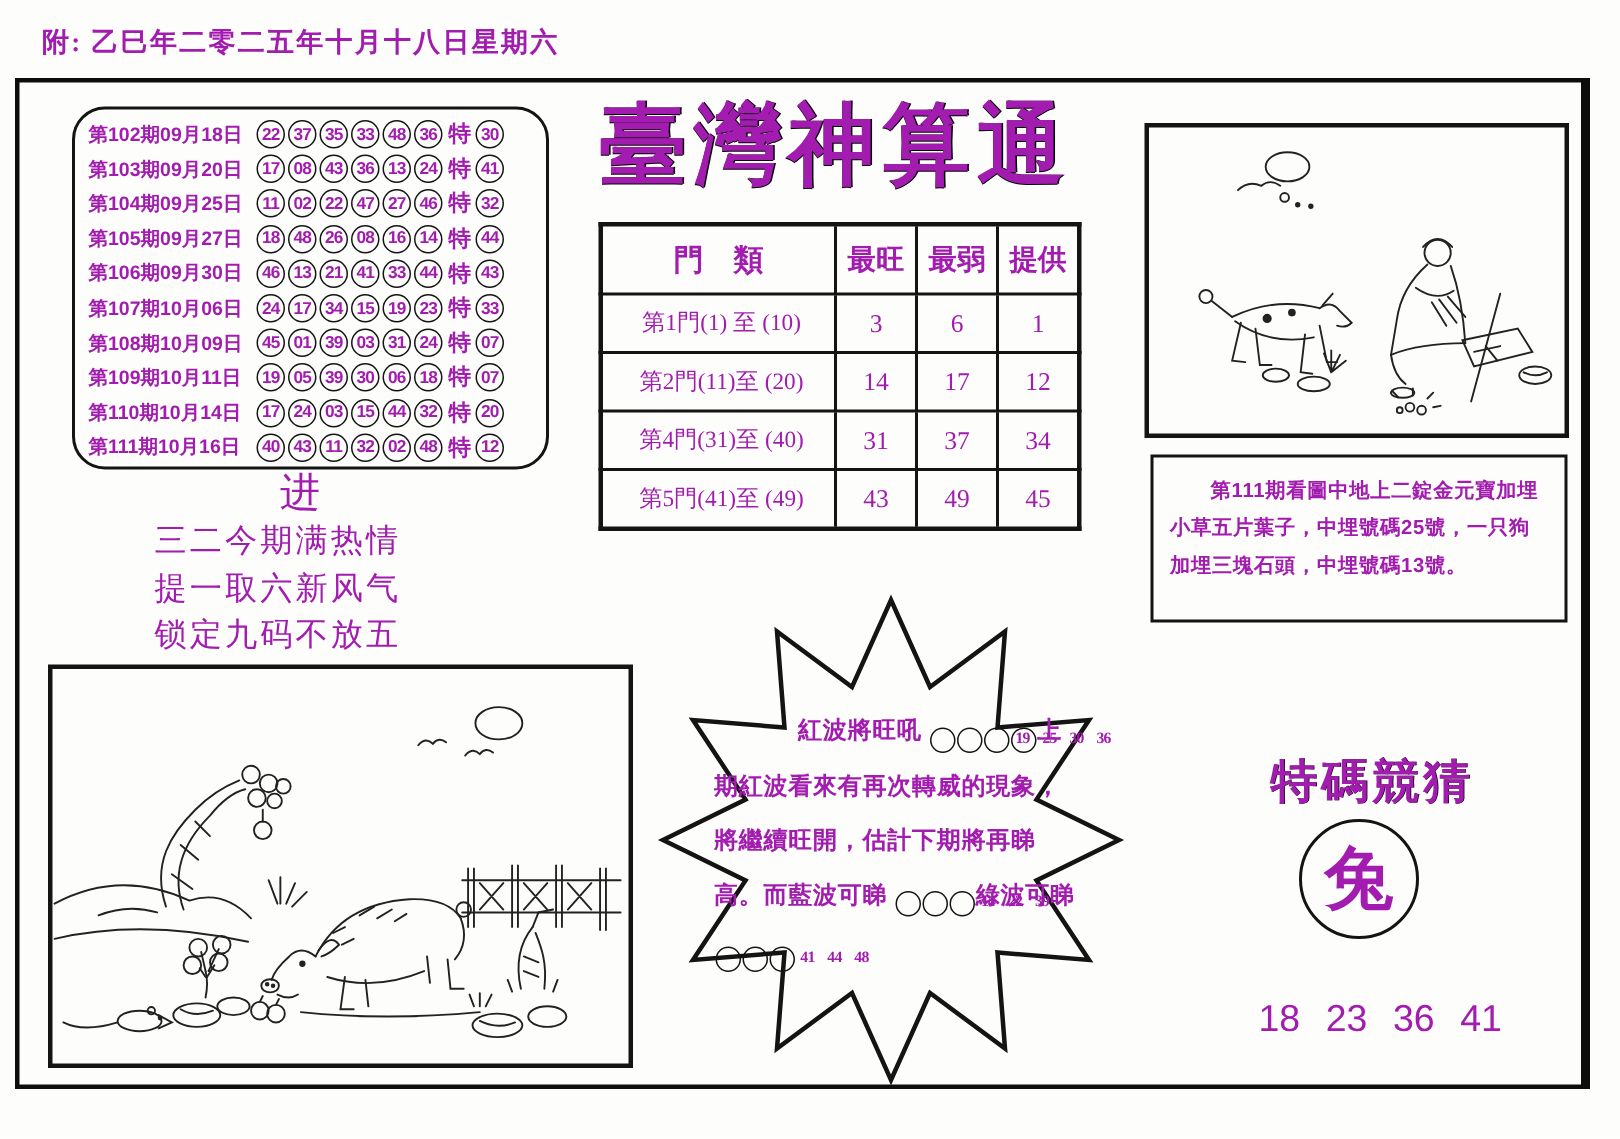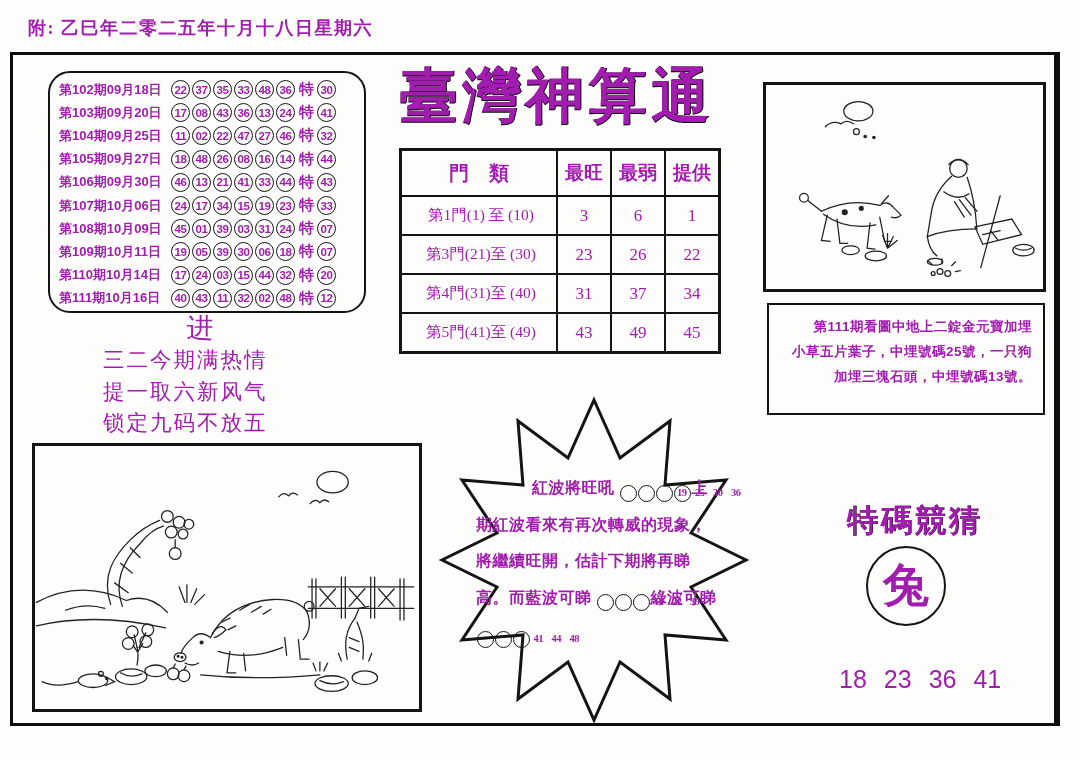--- a/index.html
+++ b/index.html
@@ -44,21 +44,21 @@
 
   
   .illus-box{position:absolute;border:3px solid #141414;background:#fdfdfb;box-sizing:border-box;}
   #illus-dog{left:763px;top:82px;width:283px;height:210px;}
   #illus-pig{left:32px;top:443px;width:390px;height:269px;}
   .illus-box svg{display:block;width:100%;height:100%;}
 
   
   .info-box{position:absolute;left:767px;top:303px;width:278px;height:112px;
         border:2px solid #141414;box-sizing:border-box;padding:9px 11px 0 11px;background:#fdfdfb;}
-  .info-text{font-size:13.5px;font-weight:bold;line-height:25px;text-indent:2em;letter-spacing:0.5px;text-align:right;}
+  .info-text{font-size:13.5px;font-weight:bold;line-height:25px;text-indent:2em;letter-spacing:0.5px;}
 
   
   .poem-heading{position:absolute;left:120px;top:310px;width:160px;text-align:center;
         font-size:27px;font-family:"Liberation Serif",serif;}
   .poem-lines{position:absolute;left:103px;top:345px;font-family:"Liberation Serif",serif;
         font-size:21.5px;}
   .poem-line{height:31.5px;letter-spacing:2px;}
 
   
   .starburst-wrap{position:absolute;left:437px;top:396px;width:314px;height:328px;}
@@ -217,24 +217,24 @@
       </tr>
     </thead>
     <tbody>
         <tr>
           <td class="cat-cell">第1門(1) 至 (10)</td>
           <td class="val-cell">3</td>
           <td class="val-cell">6</td>
           <td class="val-cell">1</td>
         </tr>
         <tr>
-          <td class="cat-cell">第3門(21)至 (30)</td>
-          <td class="val-cell">23</td>
-          <td class="val-cell">26</td>
-          <td class="val-cell">22</td>
+          <td class="cat-cell">第2門(11)至 (20)</td>
+          <td class="val-cell">14</td>
+          <td class="val-cell">17</td>
+          <td class="val-cell">12</td>
         </tr>
         <tr>
           <td class="cat-cell">第4門(31)至 (40)</td>
           <td class="val-cell">31</td>
           <td class="val-cell">37</td>
           <td class="val-cell">34</td>
         </tr>
         <tr>
           <td class="cat-cell">第5門(41)至 (49)</td>
           <td class="val-cell">43</td>

